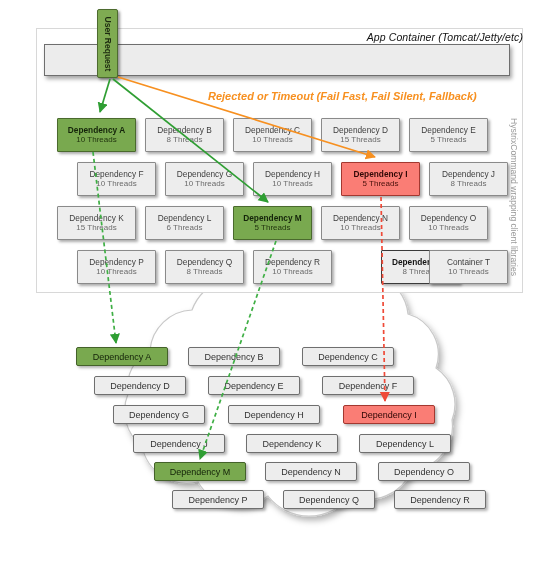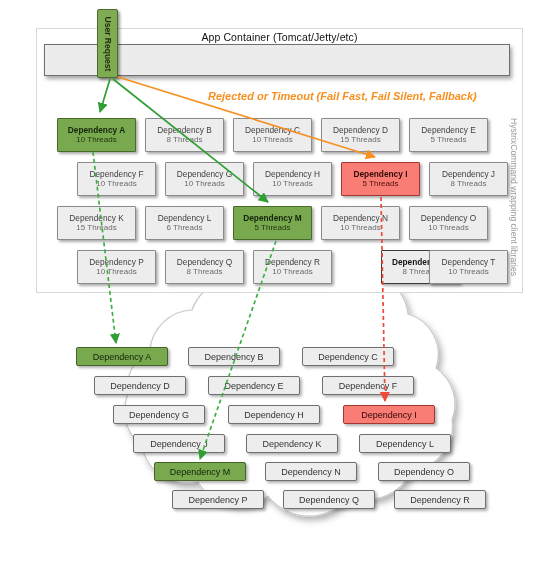--- a/index.html
+++ b/index.html
@@ -10,22 +10,23 @@
   }
   #stage{position:absolute;left:0;top:0;width:556px;height:575px;}
 
   
   .panel{
     position:absolute;left:36px;top:28px;width:487px;height:265px;
     border:1px solid #d8d8d8;background:#ffffff;box-sizing:border-box;
   }
   .panel-title{
     position:absolute;left:36px;top:30px;width:487px;height:14px;
-    text-align:center;font-size:10.5px;color:#111;letter-spacing:.1px;
+    text-align:right;font-size:10.5px;color:#111;letter-spacing:.1px;
     line-height:14px;
+    font-style:italic;
   }
   .reqbar{
     position:absolute;left:44px;top:44px;width:466px;height:32px;
     background:#ececec;border:1px solid #6e6e6e;box-sizing:border-box;
     box-shadow:2px 3px 4px rgba(0,0,0,.35);
   }
 
   
   .userreq{
     position:absolute;left:97px;top:9px;width:21px;height:69px;
@@ -206,21 +207,21 @@
       </div>
       <div class="dep" style="left: 253px; top: 250px;">
         <div class="n">Dependency R</div>
         <div class="t">10 Threads</div>
       </div>
       <div class="dep b" style="left: 357px; top: 250px; margin-left: 24px;">
         <div class="n">Dependency S</div>
         <div class="t">8 Threads</div>
       </div>
       <div class="dep" style="left: 429px; top: 250px;">
-        <div class="n">Dependency T</div>
+        <div class="n">Container T</div>
         <div class="t">10 Threads</div>
       </div>
     </div>
 
   <div id="cloud-grid">
       <div class="cnode green" style="left: 76px; top: 347px; width: 92px;">Dependency A</div>
       <div class="cnode" style="left: 188px; top: 347px; width: 92px;">Dependency B</div>
       <div class="cnode" style="left: 302px; top: 347px; width: 92px;">Dependency C</div>
       <div class="cnode" style="left: 94px; top: 376px; width: 92px;">Dependency D</div>
       <div class="cnode" style="left: 208px; top: 376px; width: 92px;">Dependency E</div>

